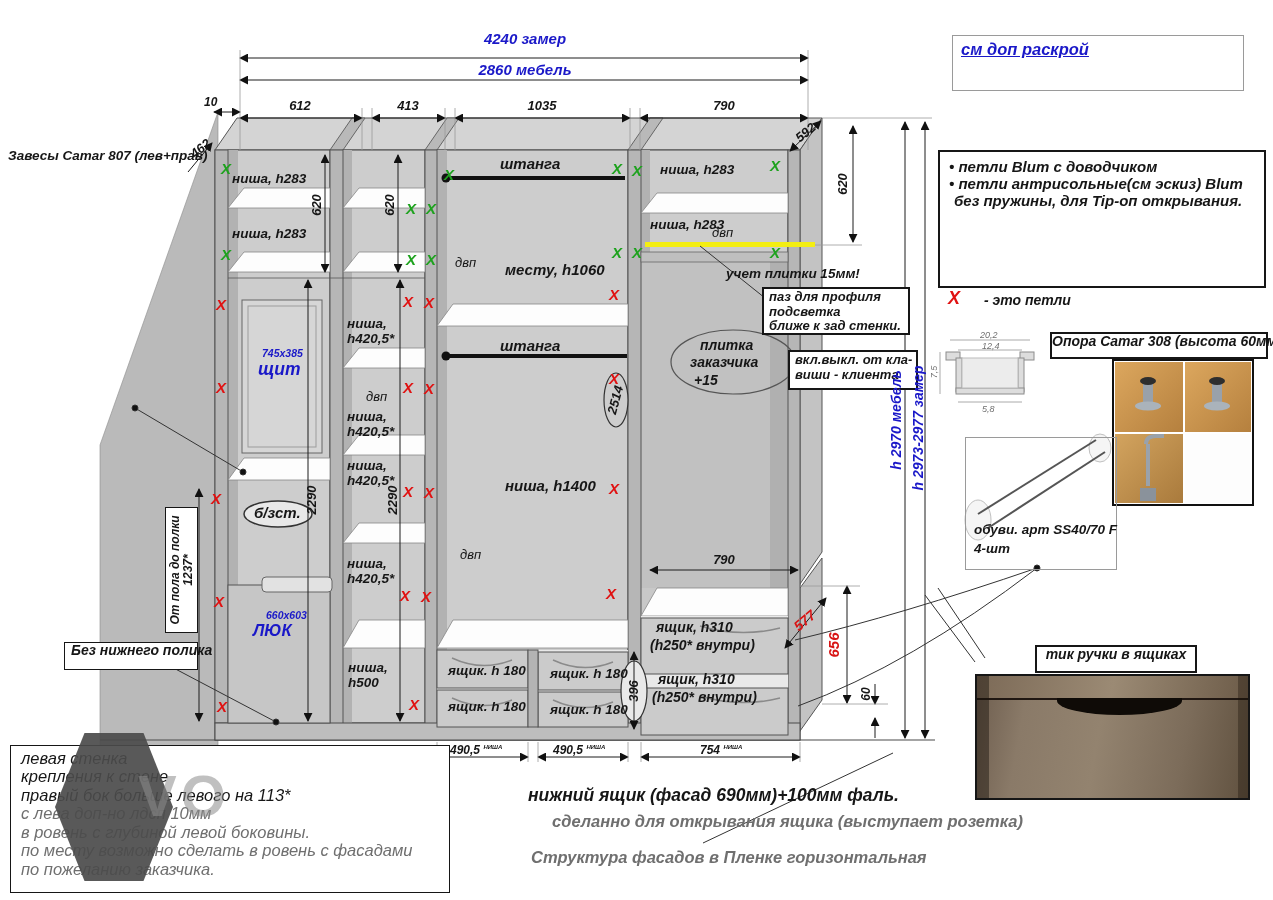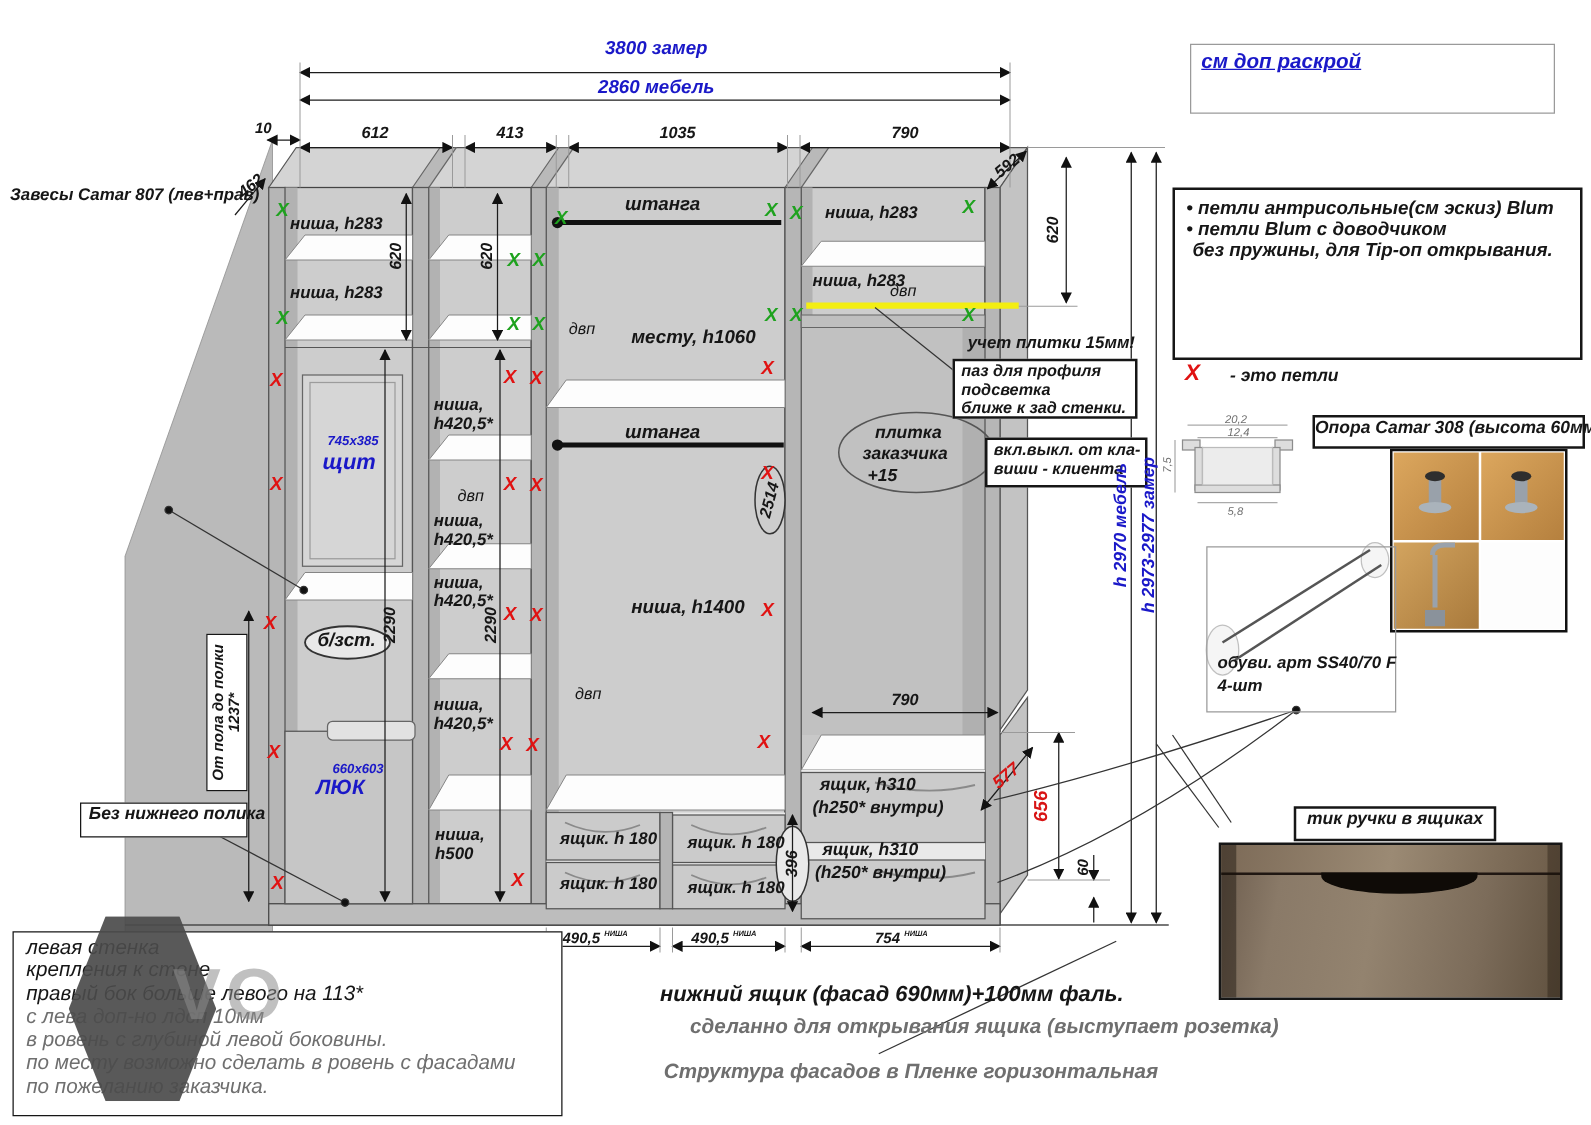--- a/index.html
+++ b/index.html
@@ -245,37 +245,37 @@
     <ellipse cx="1148" cy="406" rx="13" ry="4.5" fill="#aab3bb"></ellipse>
     <rect x="1212" y="382" width="10" height="22" rx="2" fill="#99a1aa"></rect>
     <ellipse cx="1217" cy="381" rx="8" ry="4" fill="#2e2e2e"></ellipse>
     <ellipse cx="1217" cy="406" rx="13" ry="4.5" fill="#aab3bb"></ellipse>
     <rect x="1146" y="444" width="4" height="42" fill="#9aa2ab"></rect>
     <path d="M1146,444 q0,-8 10,-8 l8,0" fill="none" stroke="#9aa2ab" stroke-width="4"></path>
     <rect x="1140" y="488" width="16" height="13" fill="#8a929b"></rect>
   </g>
 </svg>
 
-<span class="st s15 bl ctr" style="left:450px;top:31px;width:150px">3800 замер</span>
+<span class="st s15 bl ctr" style="left:450px;top:31px;width:150px">4240 замер</span>
 <span class="st s15 bl ctr" style="left:450px;top:62px;width:150px">2860 мебель</span>
 <span class="st s12" style="left:204px;top:96px">10</span>
 <span class="st s13 ctr" style="left:270px;top:99px;width:60px">612</span>
 <span class="st s13 ctr" style="left:378px;top:99px;width:60px">413</span>
 <span class="st s13 ctr" style="left:512px;top:99px;width:60px">1035</span>
 <span class="st s13 ctr" style="left:694px;top:99px;width:60px">790</span>
 <span class="st s13 r40" style="left:201px;top:149px">462</span>
 <span class="st s135" style="left:8px;top:148px">Завесы Camar 807 (лев+прав)</span>
 
 <div class="bx bxg" style="left:952px;top:35px;width:292px;height:56px;padding:4px 8px">
   <div class="st s16 bl u" style="position:static">см доп раскрой</div>
 </div>
 
 <div class="bx" style="left:938px;top:150px;width:328px;height:138px;padding:7px 9px">
+  <div class="st s15" style="position:static">• петли Blum с доводчиком</div>
   <div class="st s15" style="position:static">• петли антрисольные(см эскиз) Blum</div>
-  <div class="st s15" style="position:static">• петли Blum с доводчиком</div>
   <div class="st s15" style="position:static;padding-left:5px">без пружины, для Tip-оп открывания.</div>
 </div>
 
 <span class="xm rd" style="left:948px;top:288px;font-size:18px">X</span>
 <span class="st s14" style="left:984px;top:293px">-  это петли</span>
 
 <span class="st s9 gy" style="left:980px;top:330px;font-weight:normal">20,2</span>
 <span class="st s9 gy" style="left:982px;top:341px;font-weight:normal">12,4</span>
 <span class="st s9 gy rot" style="left:934px;top:372px;font-weight:normal">7,5</span>
 <span class="st s9 gy" style="left:982px;top:404px;font-weight:normal">5,8</span>
@@ -315,21 +315,21 @@
 <span class="st s15" style="left:505px;top:262px">месту, h1060</span>
 <span class="st s15" style="left:505px;top:478px">ниша, h1400</span>
 <span class="st s135" style="left:448px;top:663px">ящик. h 180</span>
 <span class="st s135" style="left:448px;top:699px">ящик. h 180</span>
 <span class="st s135" style="left:550px;top:666px">ящик. h 180</span>
 <span class="st s135" style="left:550px;top:702px">ящик. h 180</span>
 
 <span class="st s135" style="left:660px;top:162px">ниша, h283</span>
 <span class="st s135" style="left:650px;top:217px">ниша, h283</span>
 <span class="st s13" style="left:712px;top:226px;font-weight:normal">двп</span>
-<span class="st s135 ctr" style="left:760px;top:266px;width:148px;text-align:right">учет плитки 15мм!</span>
+<span class="st s135 ctr" style="left:726px;top:266px;width:148px;text-align:left">учет плитки 15мм!</span>
 <div class="bx" style="left:762px;top:287px;width:148px;height:48px;padding:1px 5px">
   <div class="st s13" style="position:static">паз для профиля</div>
   <div class="st s13" style="position:static">подсветка</div>
   <div class="st s13" style="position:static">ближе к зад стенки.</div>
 </div>
 <span class="st s14" style="left:700px;top:338px">плитка</span>
 <span class="st s14" style="left:690px;top:355px">заказчика</span>
 <span class="st s14" style="left:694px;top:373px">+15</span>
 <div class="bx" style="left:788px;top:350px;width:130px;height:40px;padding:1px 5px">
   <div class="st s13" style="position:static">вкл.выкл. от кла-</div>

